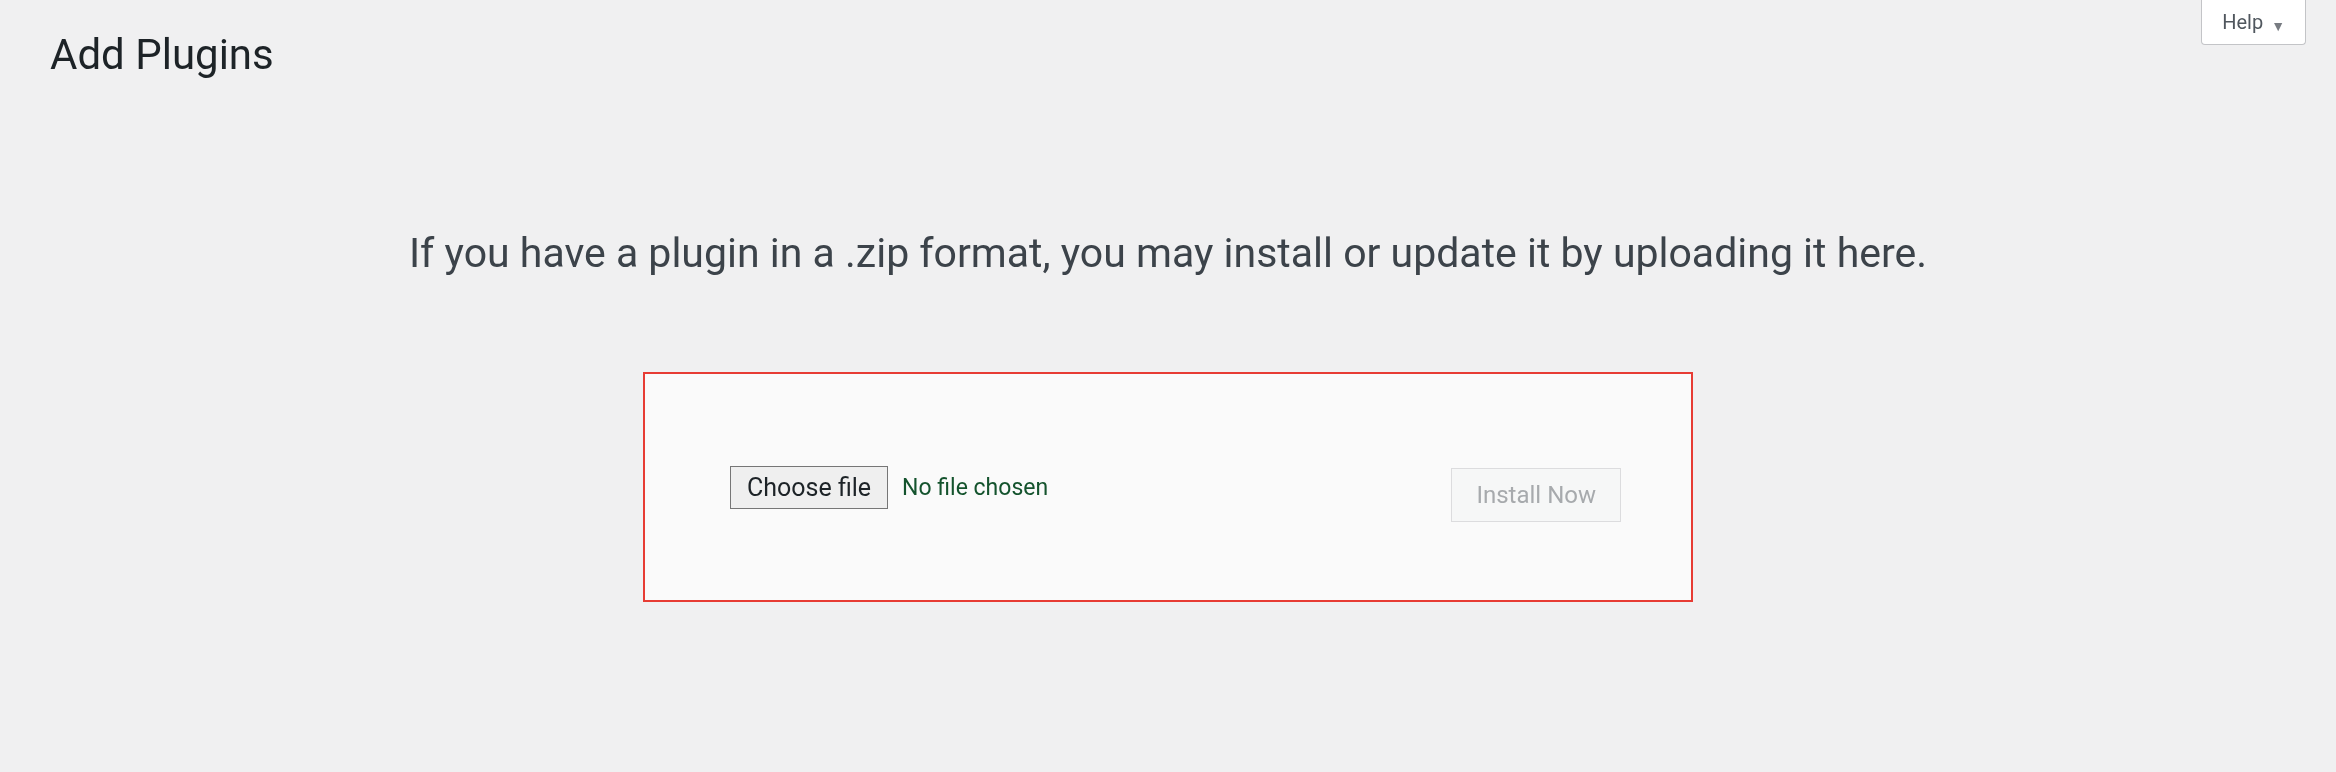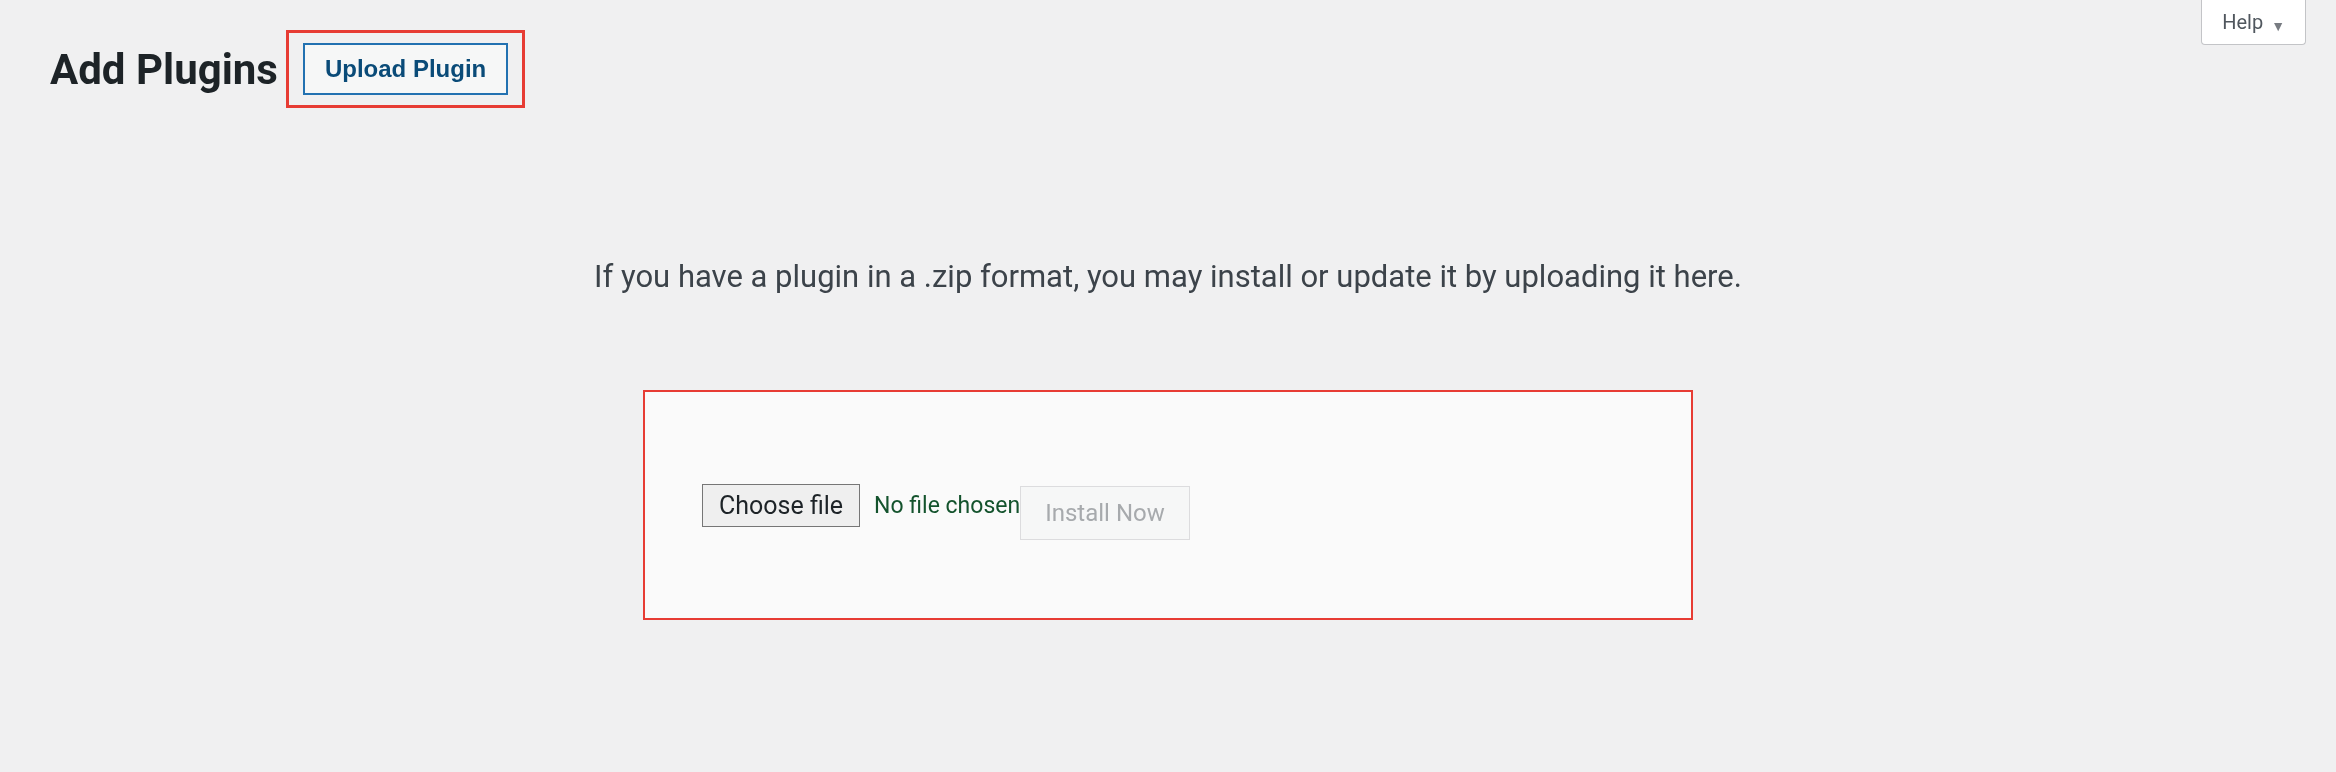--- a/index.html
+++ b/index.html
@@ -36,21 +36,21 @@
       font-size: 14px;
       color: #787c82;
     }
     .header-row {
       display: flex;
       align-items: center;
       padding: 30px 0 0 50px;
     }
     .page-title {
       font-size: 42px;
-      font-weight: 700;
+      font-weight: 400;
       color: #1d2327;
       margin-right: 0;
     }
     .highlight-box-1 {
       border: 3px solid #e73c34;
       padding: 10px 14px;
       display: inline-flex;
       align-items: center;
       margin-left: 8px;
     }
@@ -58,38 +58,39 @@
       border: 2px solid #2271b1;
       background: #f6f7f7;
       color: #0a4b78;
       font-size: 24px;
       font-weight: 600;
       padding: 10px 20px;
       cursor: pointer;
     }
     .instruction {
       text-align: center;
-      font-size: 31px;
+      font-size: 41px;
       color: #3c434a;
       margin-top: 150px;
       padding: 0 64px;
     }
     .upload-panel-wrapper {
       display: flex;
       justify-content: center;
       margin-top: 95px;
     }
     .upload-panel {
       border: 2px solid #e73c34;
       background: #fafafa;
       width: 1050px;
       height: 230px;
       display: flex;
       align-items: center;
-      padding: 0 70px 0 57px;
+      justify-content: space-between;
+      padding: 0 70px 0 85px;
     }
     .file-area {
       display: flex;
       align-items: center;
       gap: 14px;
     }
     .choose-file-btn {
       background: #efefef;
       border: 1px solid #767676;
       font-size: 25px;
@@ -116,23 +117,20 @@
 </head>
 <body>
 
 <div class="help-tab">
   <span>Help</span>
   <span class="caret">▼</span>
 </div>
 
 <div class="header-row">
   <h1 class="page-title">Add Plugins</h1>
-  <div class="highlight-box-1">
-    <button class="upload-plugin-btn">Upload Plugin</button>
-  </div>
 </div>
 
 <p class="instruction">If you have a plugin in a .zip format, you may install or update it by uploading it here.</p>
 
 <div class="upload-panel-wrapper">
   <div class="upload-panel">
     <div class="file-area">
       <button class="choose-file-btn">Choose file</button>
       <span class="file-status">No file chosen</span>
     </div>

